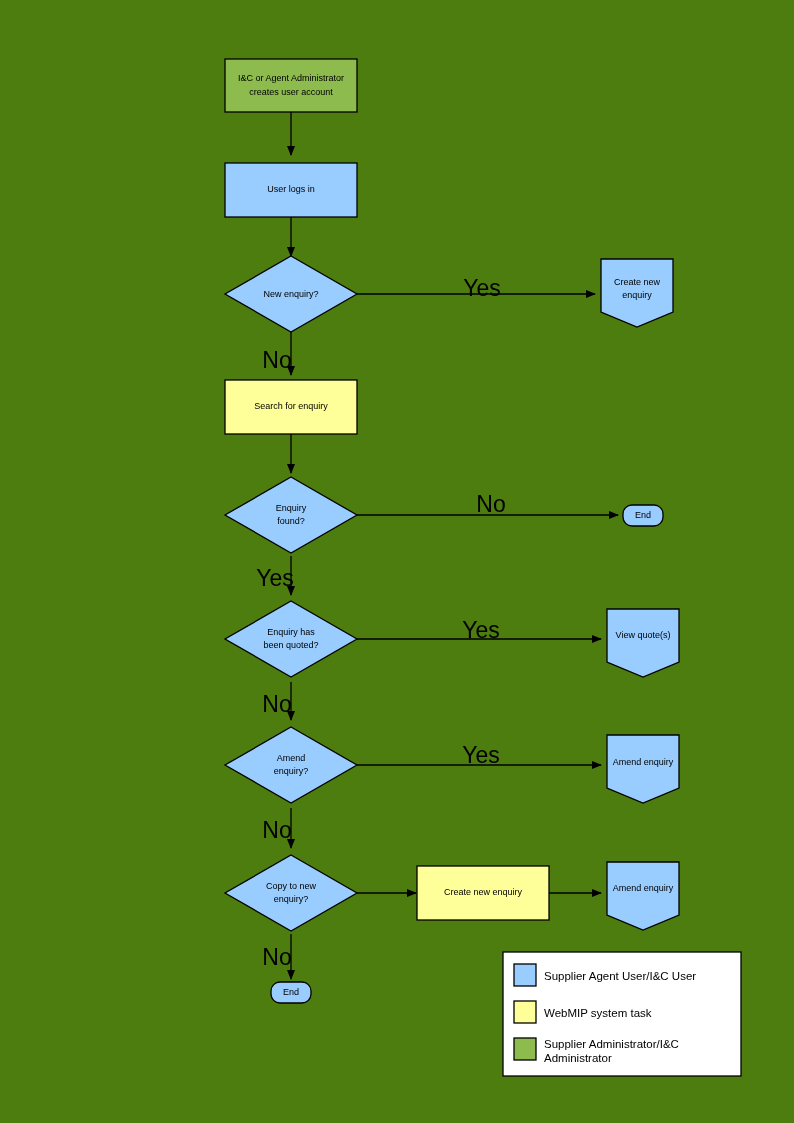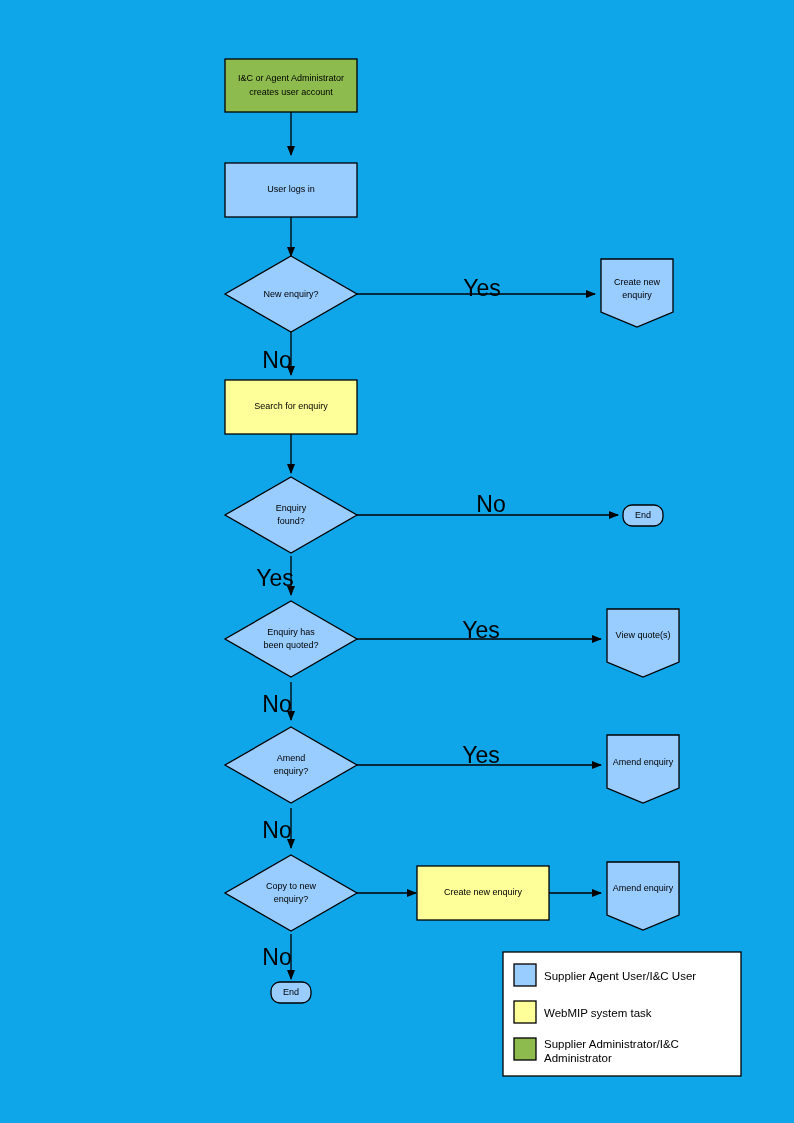--- a/index.html
+++ b/index.html
@@ -7,21 +7,21 @@
     padding: 0;
     background: #ffffff;
   }
   body {
     font-family: "Liberation Sans", sans-serif;
   }
   #canvas {
     position: relative;
     width: 794px;
     height: 1123px;
-    background: #0ea5e9;
+    background: #4d7c0f;
     overflow: hidden;
   }
   #flow-svg {
     position: absolute;
     left: 0;
     top: 0;
     width: 794px;
     height: 1123px;
   }
   .node-text {

